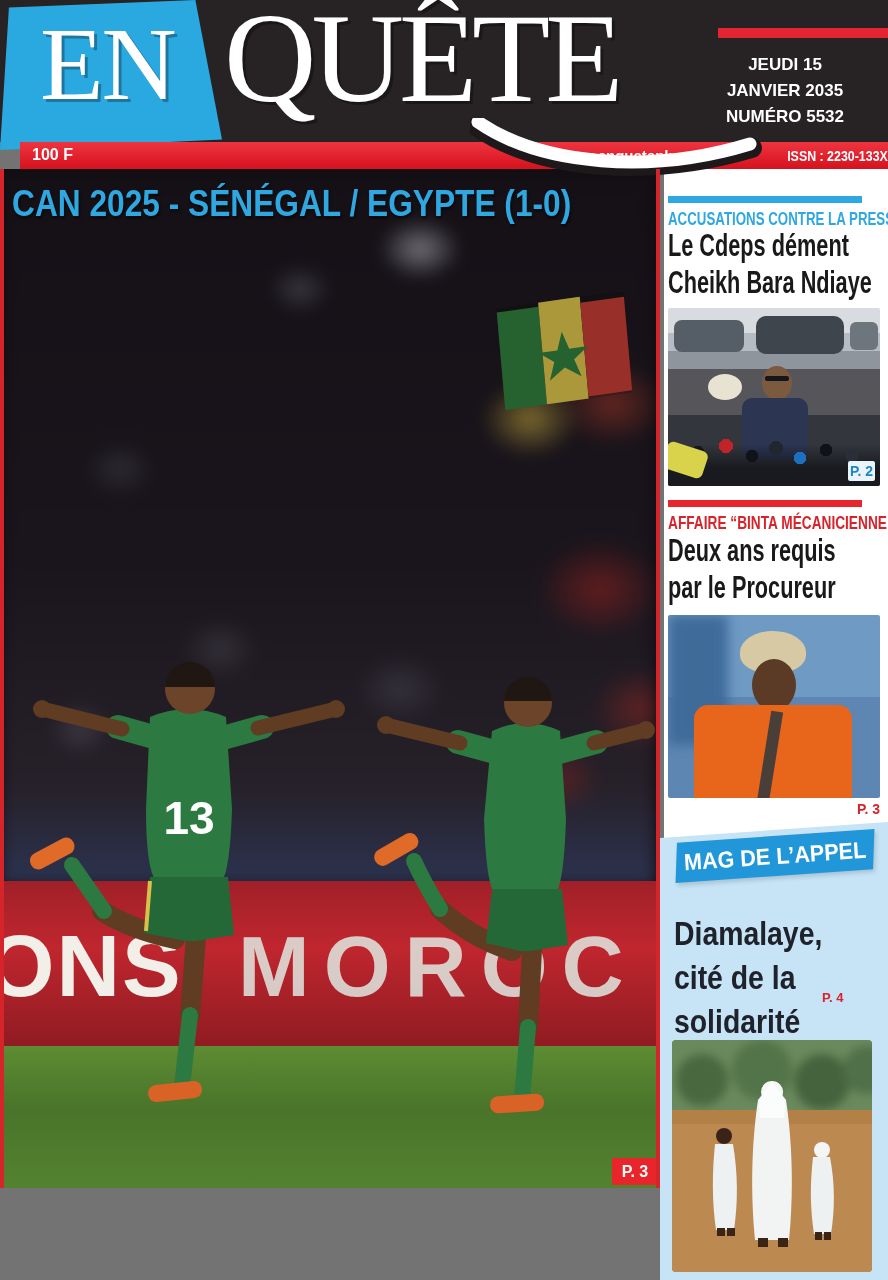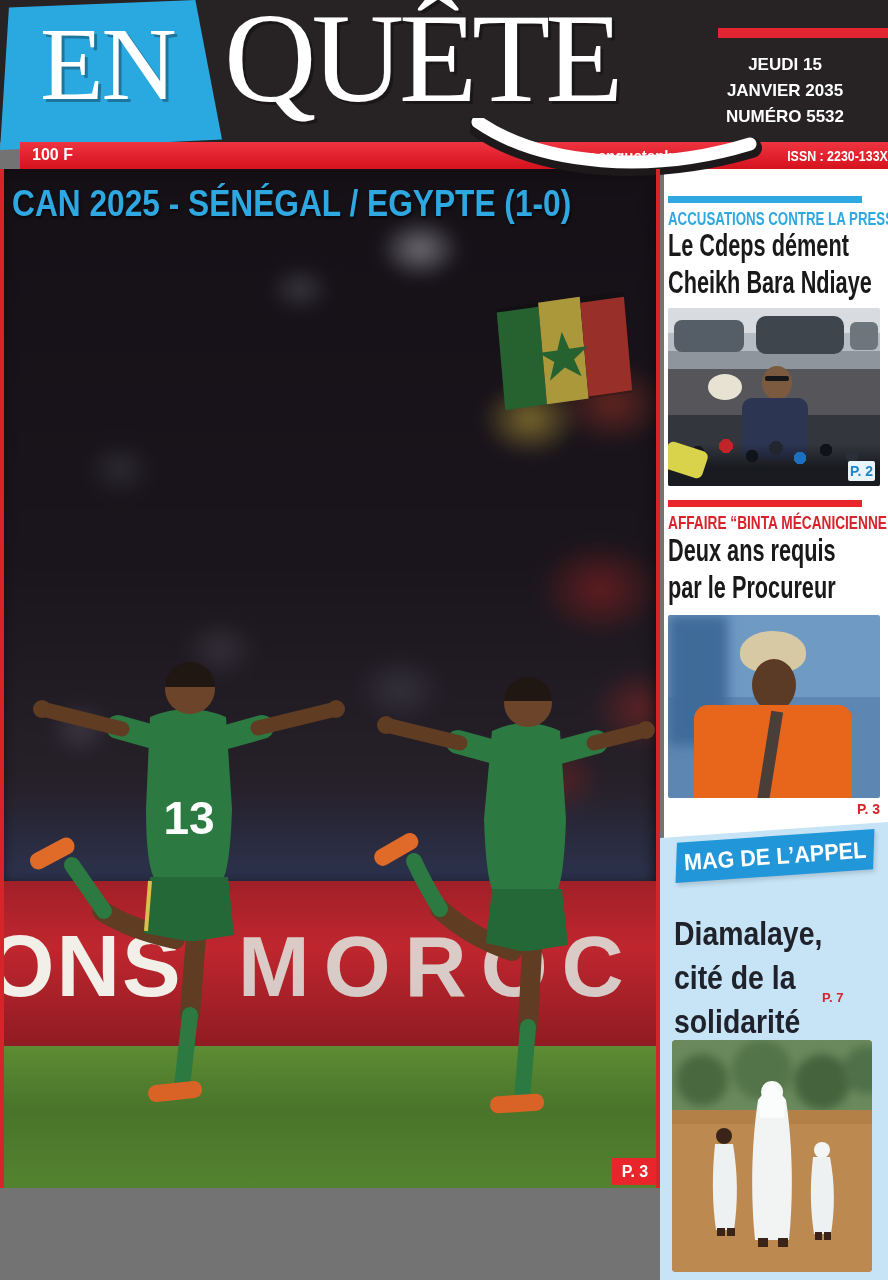--- a/index.html
+++ b/index.html
@@ -264,21 +264,21 @@
 
     <div class="abs s3-panel">
       <div class="abs s3-banner">
         <span>MAG DE L’APPEL</span>
       </div>
       <div class="abs s3-headline">
         <div class="hl">Diamalaye,</div>
         <div class="hl">cité de la</div>
         <div class="hl">solidarité</div>
       </div>
-      <div class="abs s3-pageref">P. 7</div>
+      <div class="abs s3-pageref">P. 4</div>
       <div class="abs s3-photo">
         <svg width="200" height="232" viewBox="0 0 200 232">
           <rect x="0" y="0" width="200" height="76" fill="#6a8a5d"></rect>
           <g filter="url(#blur3)">
             <circle cx="30" cy="40" r="26" fill="#49683f"></circle>
             <circle cx="90" cy="30" r="30" fill="#52734a"></circle>
             <circle cx="150" cy="42" r="28" fill="#45643c"></circle>
             <circle cx="195" cy="30" r="24" fill="#50704a"></circle>
           </g>
           <rect x="0" y="70" width="200" height="162" fill="#bc8950"></rect>

